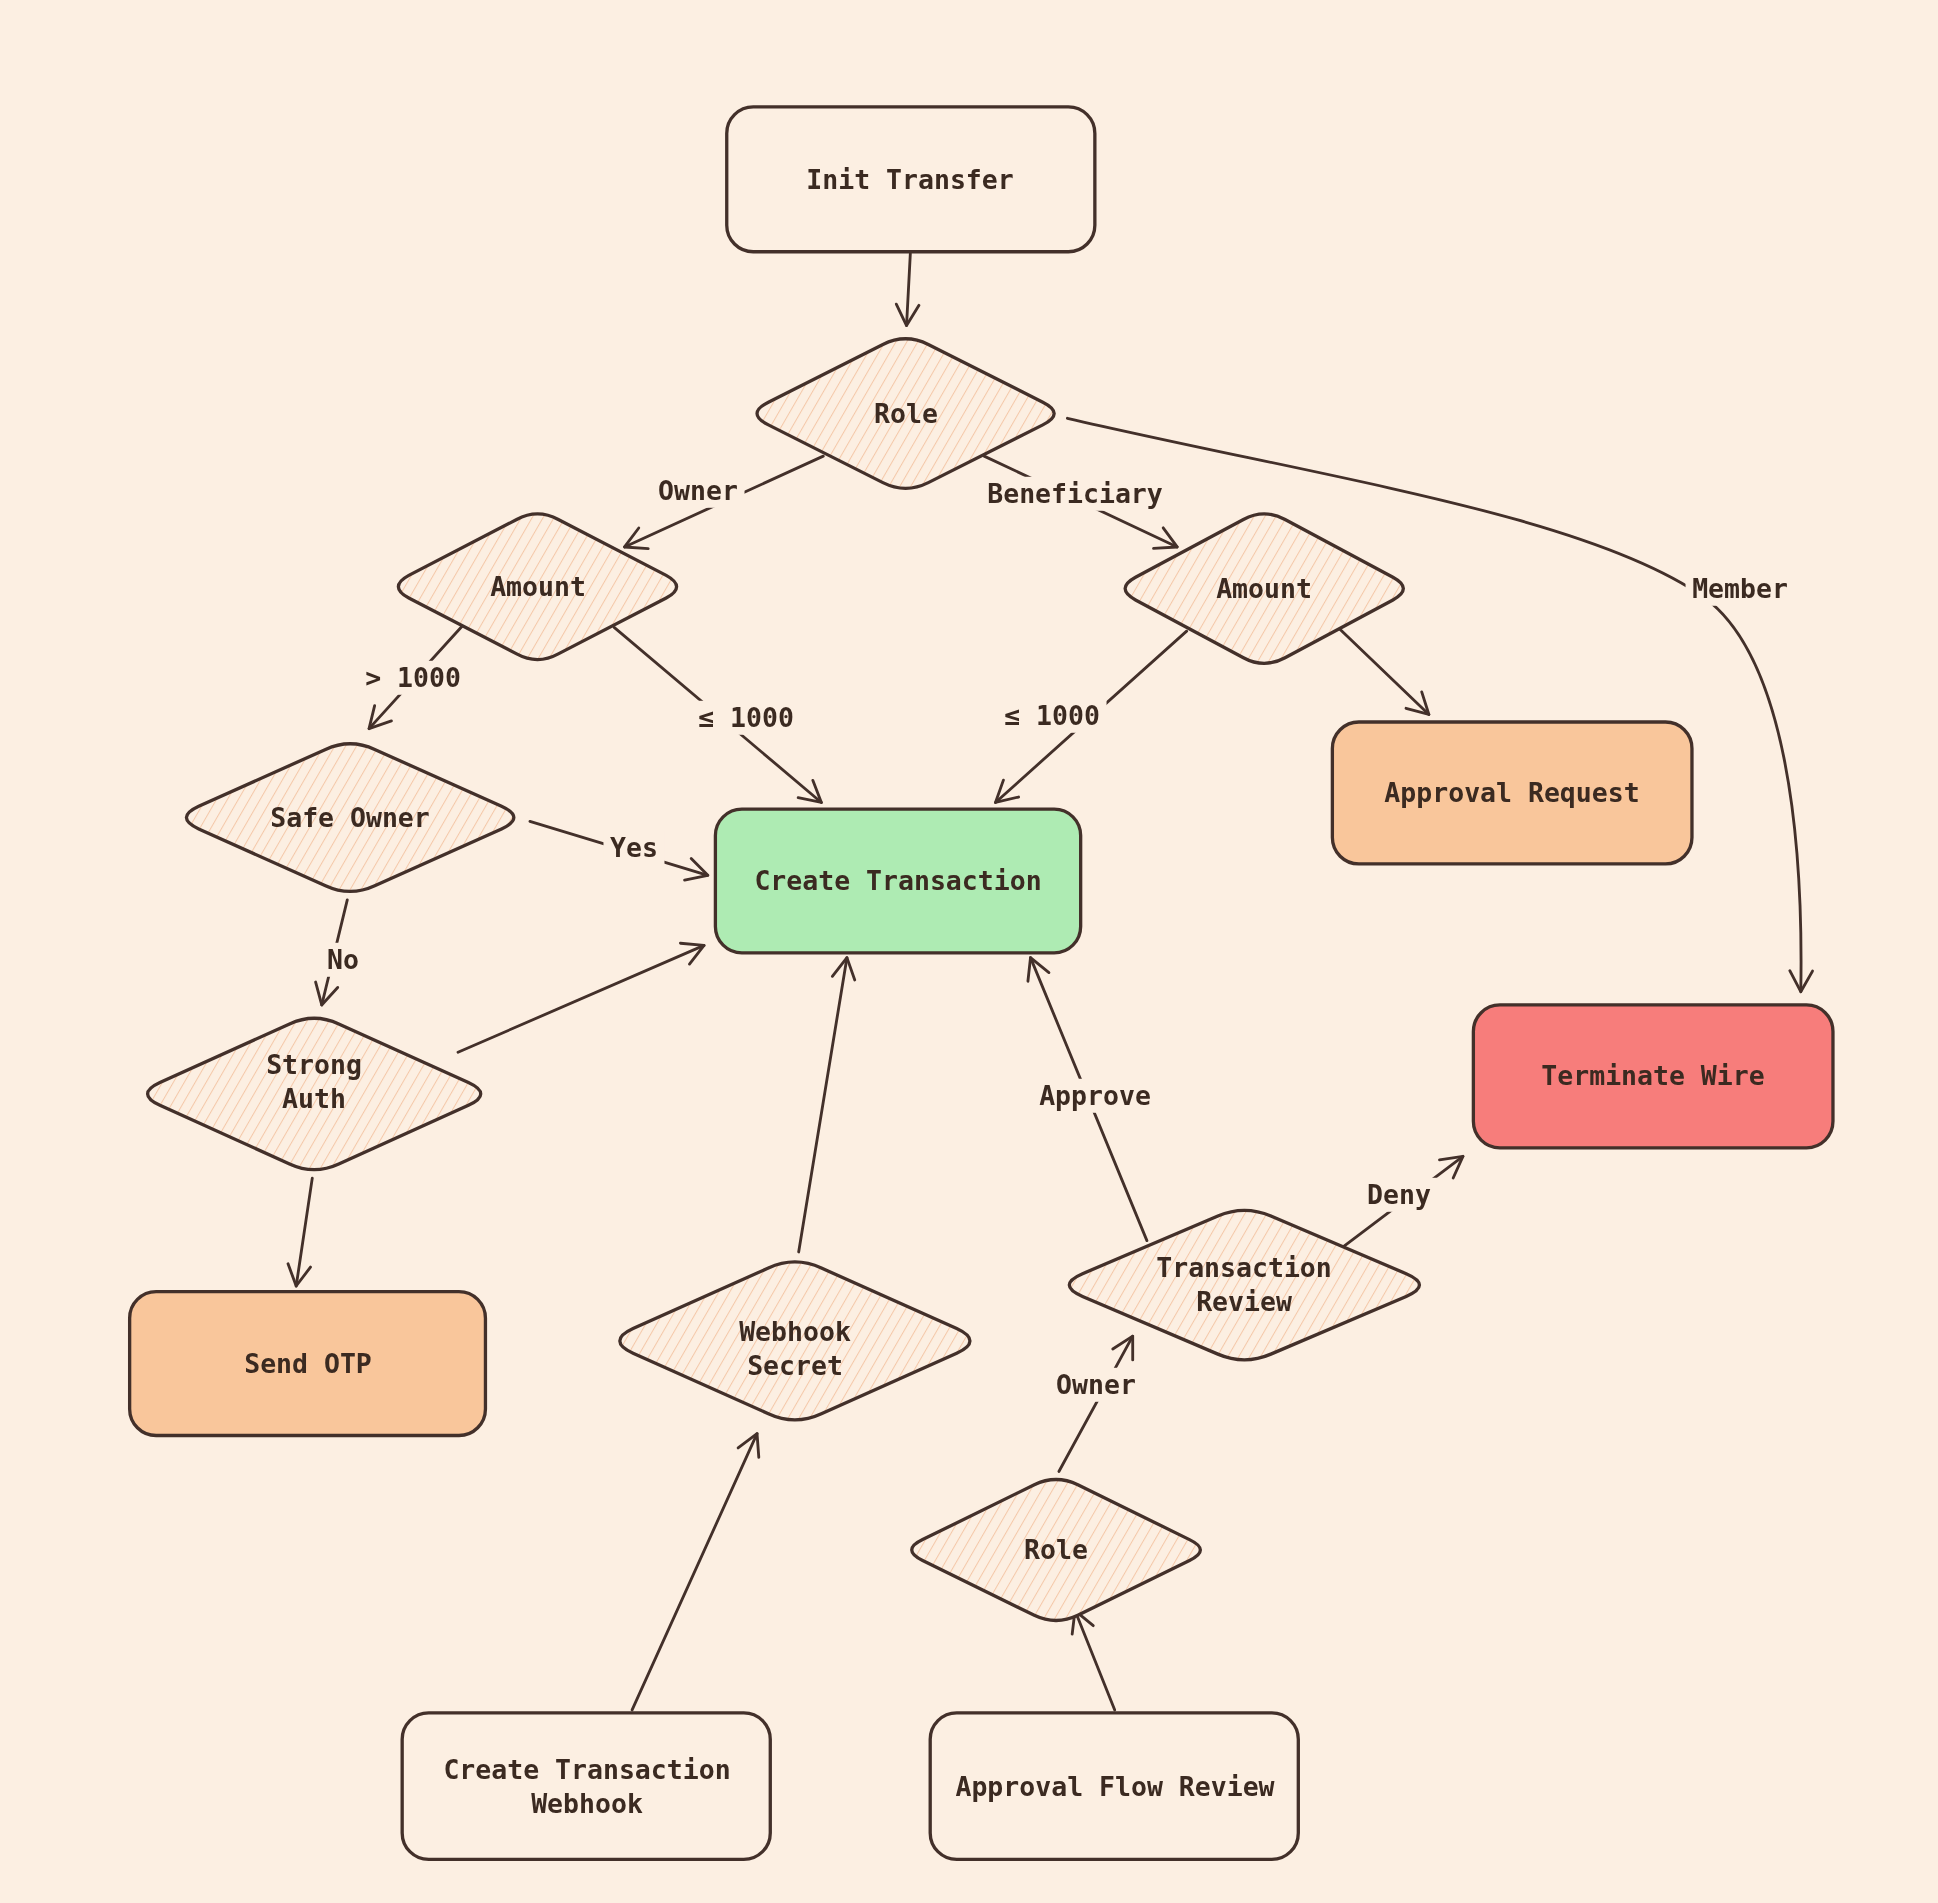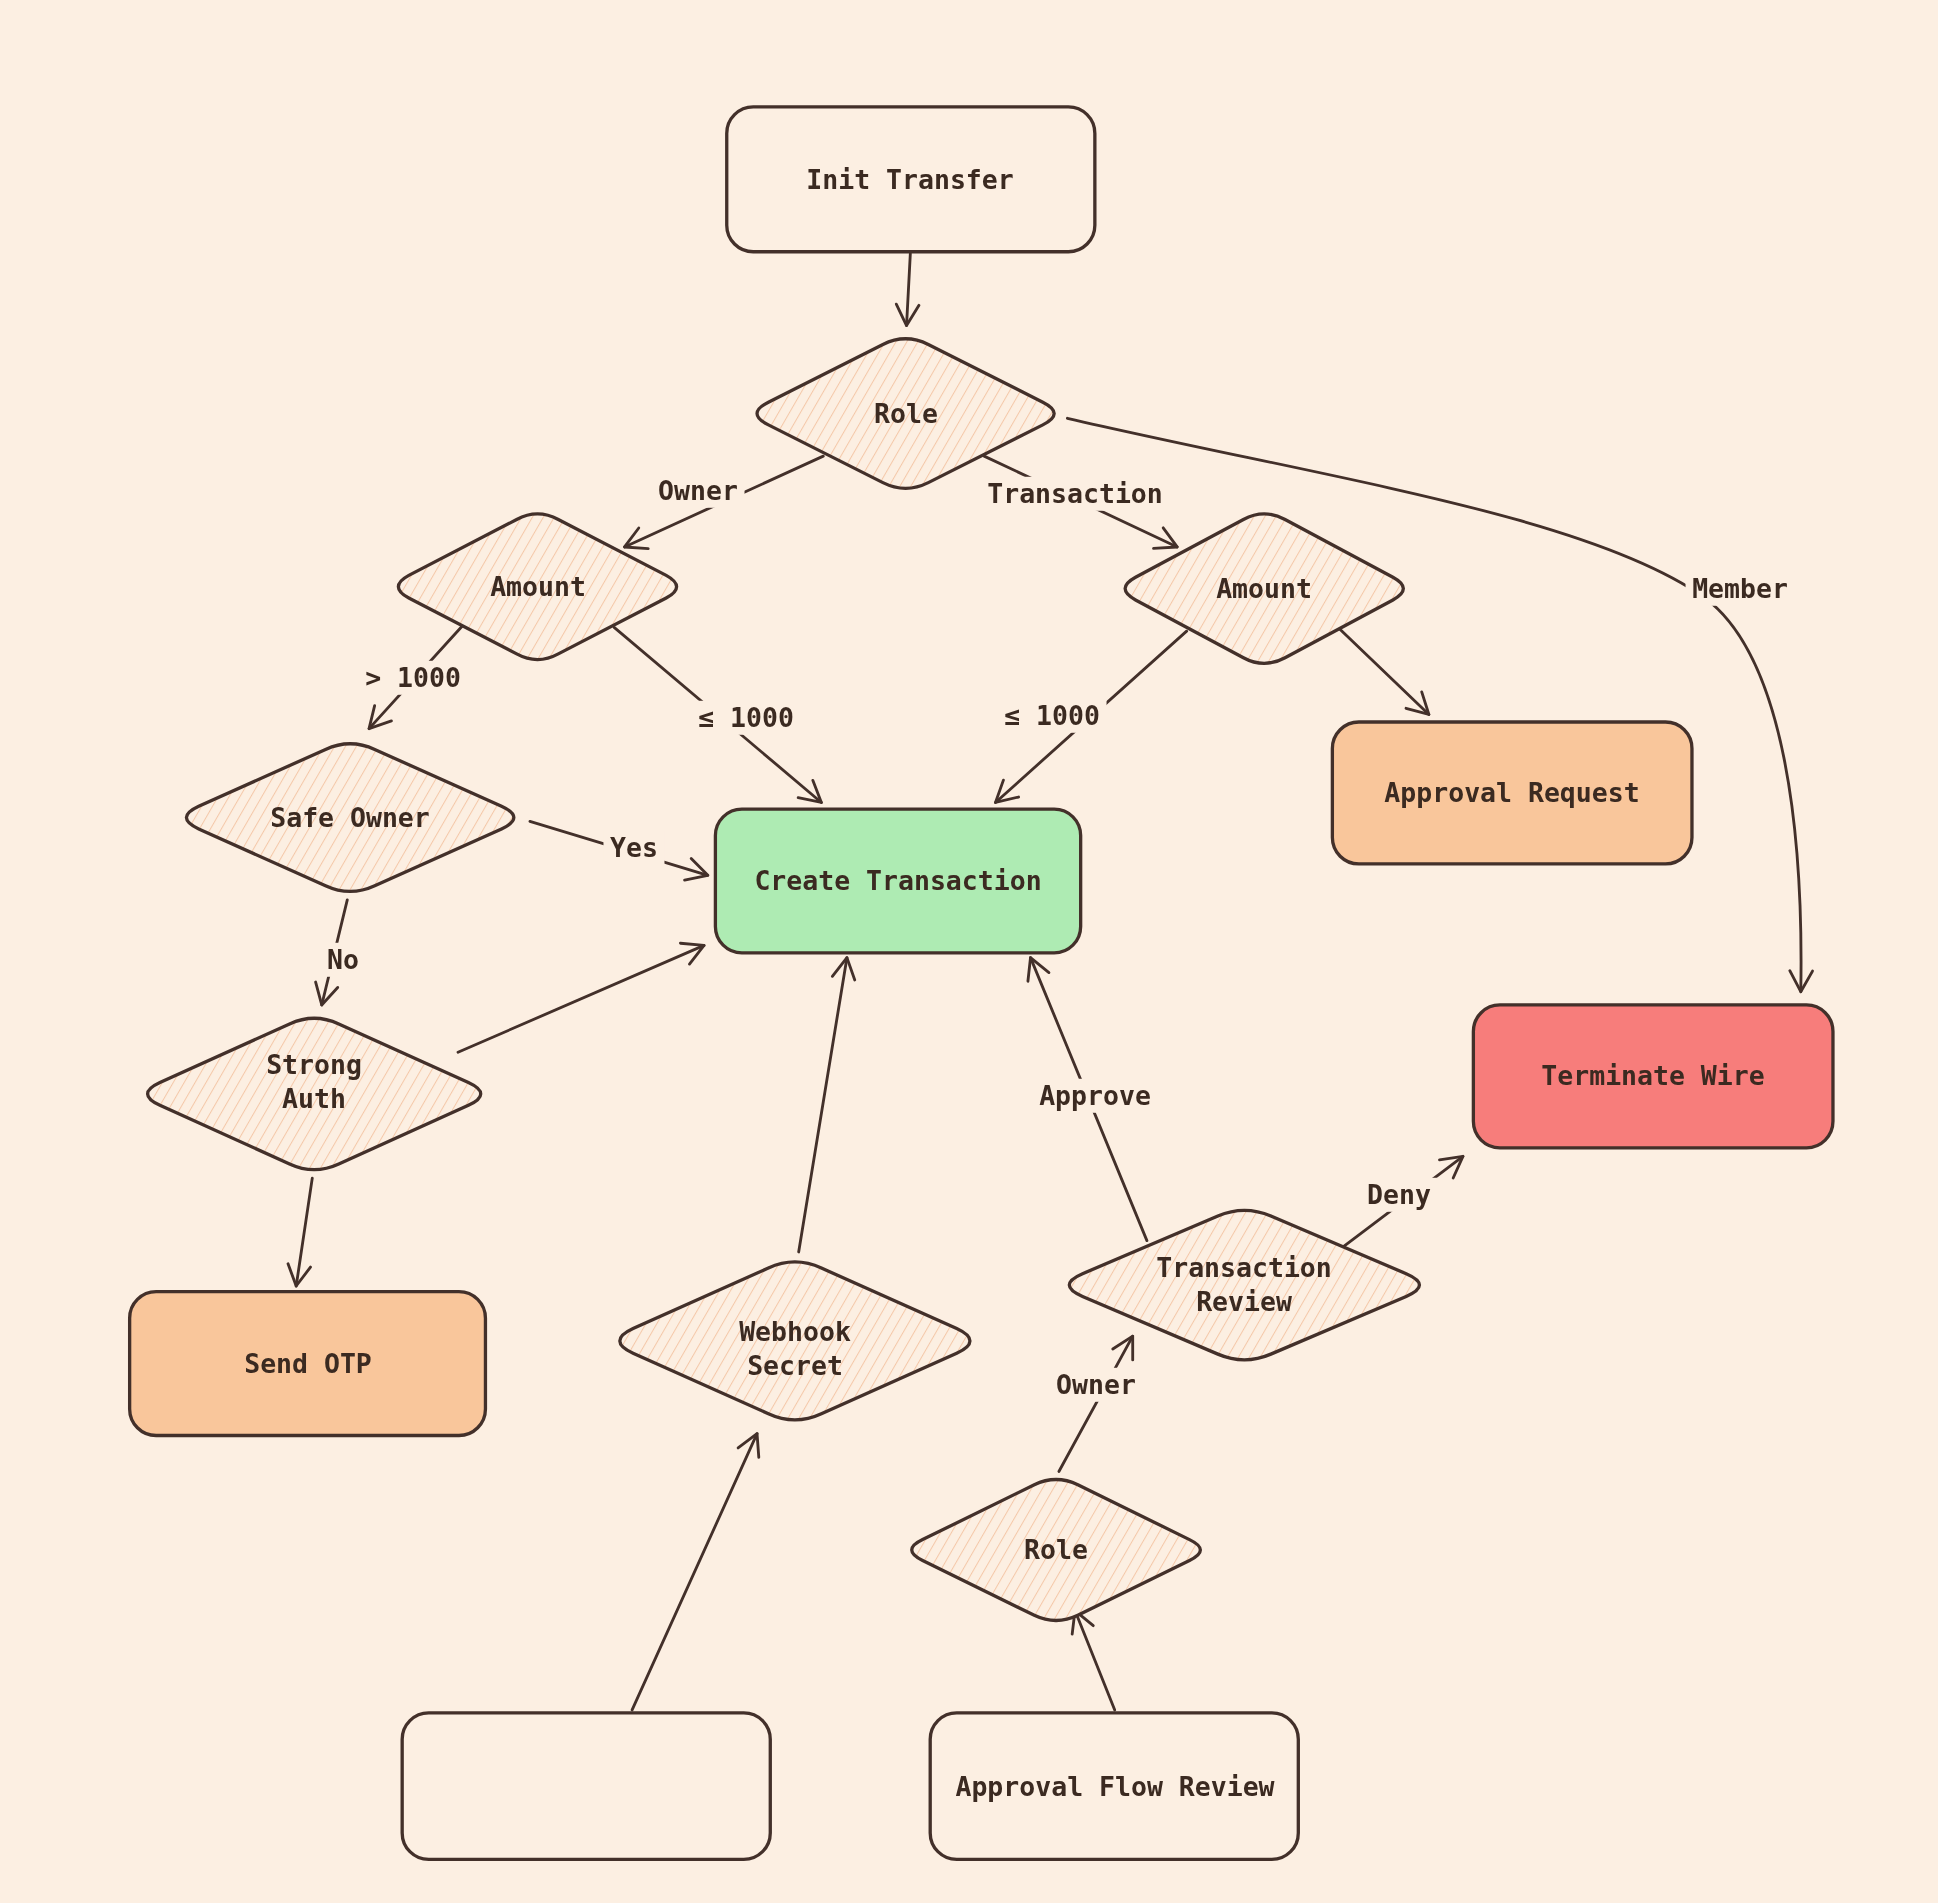--- a/index.html
+++ b/index.html
@@ -127,24 +127,25 @@
   <div class="lbl" id="lbl-amount-2">Amount</div>
   <div class="lbl" id="lbl-safe-owner">Safe Owner</div>
   <div class="lbl" id="lbl-create-transaction">Create Transaction</div>
   <div class="lbl" id="lbl-approval-request">Approval Request</div>
   <div class="lbl wrap" id="lbl-strong-auth">Strong Auth</div>
   <div class="lbl" id="lbl-terminate-wire">Terminate Wire</div>
   <div class="lbl" id="lbl-send-otp">Send OTP</div>
   <div class="lbl wrap" id="lbl-webhook-secret">Webhook Secret</div>
   <div class="lbl wrap" id="lbl-transaction-review">Transaction Review</div>
   <div class="lbl" id="lbl-role-2">Role</div>
+  <div class="lbl wrap" id="lbl-ctw">Create Transaction Webhook</div>
   <div class="lbl" id="lbl-afr">Approval Flow Review</div>
 
   <div class="lbl edge-lbl" id="elbl-owner-1">Owner</div>
-  <div class="lbl edge-lbl" id="elbl-beneficiary">Transaction</div>
+  <div class="lbl edge-lbl" id="elbl-beneficiary">Beneficiary</div>
   <div class="lbl edge-lbl" id="elbl-member">Member</div>
   <div class="lbl edge-lbl" id="elbl-gt1000">&gt; 1000</div>
   <div class="lbl edge-lbl" id="elbl-le1000-l">≤ 1000</div>
   <div class="lbl edge-lbl" id="elbl-le1000-r">≤ 1000</div>
   <div class="lbl edge-lbl" id="elbl-yes">Yes</div>
   <div class="lbl edge-lbl" id="elbl-no">No</div>
   <div class="lbl edge-lbl" id="elbl-approve">Approve</div>
   <div class="lbl edge-lbl" id="elbl-deny">Deny</div>
   <div class="lbl edge-lbl" id="elbl-owner-2">Owner</div>
 

